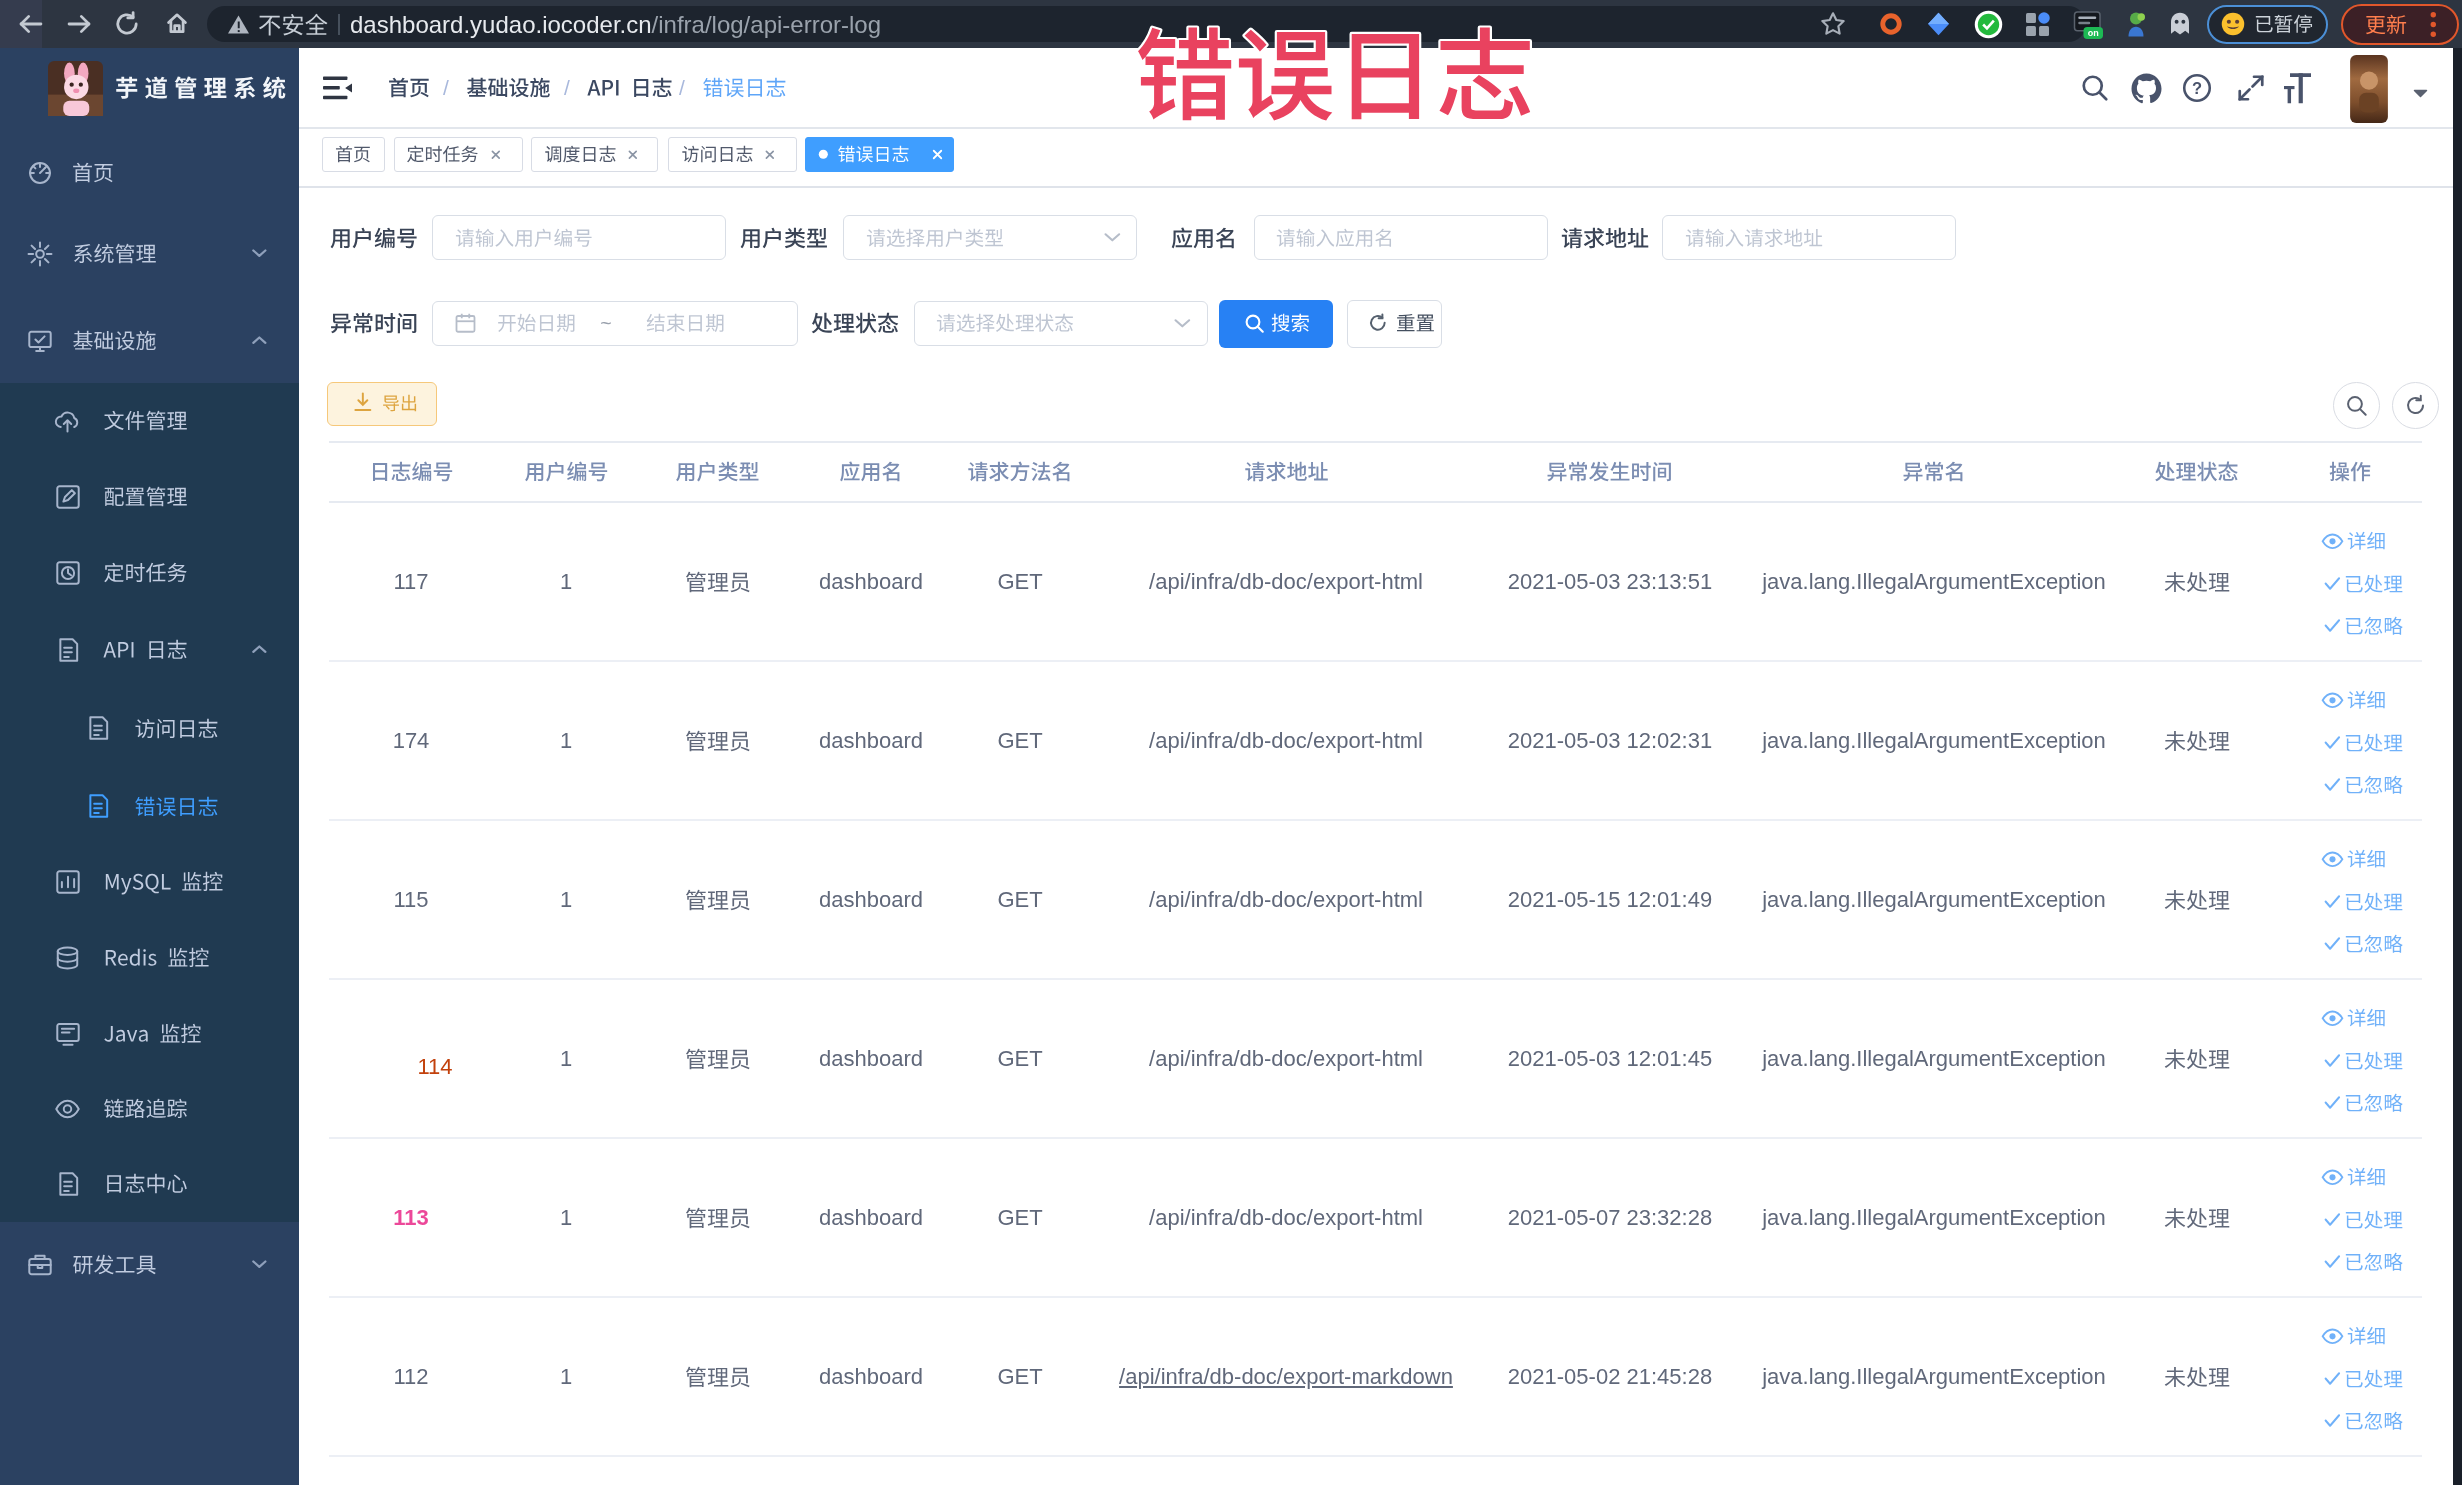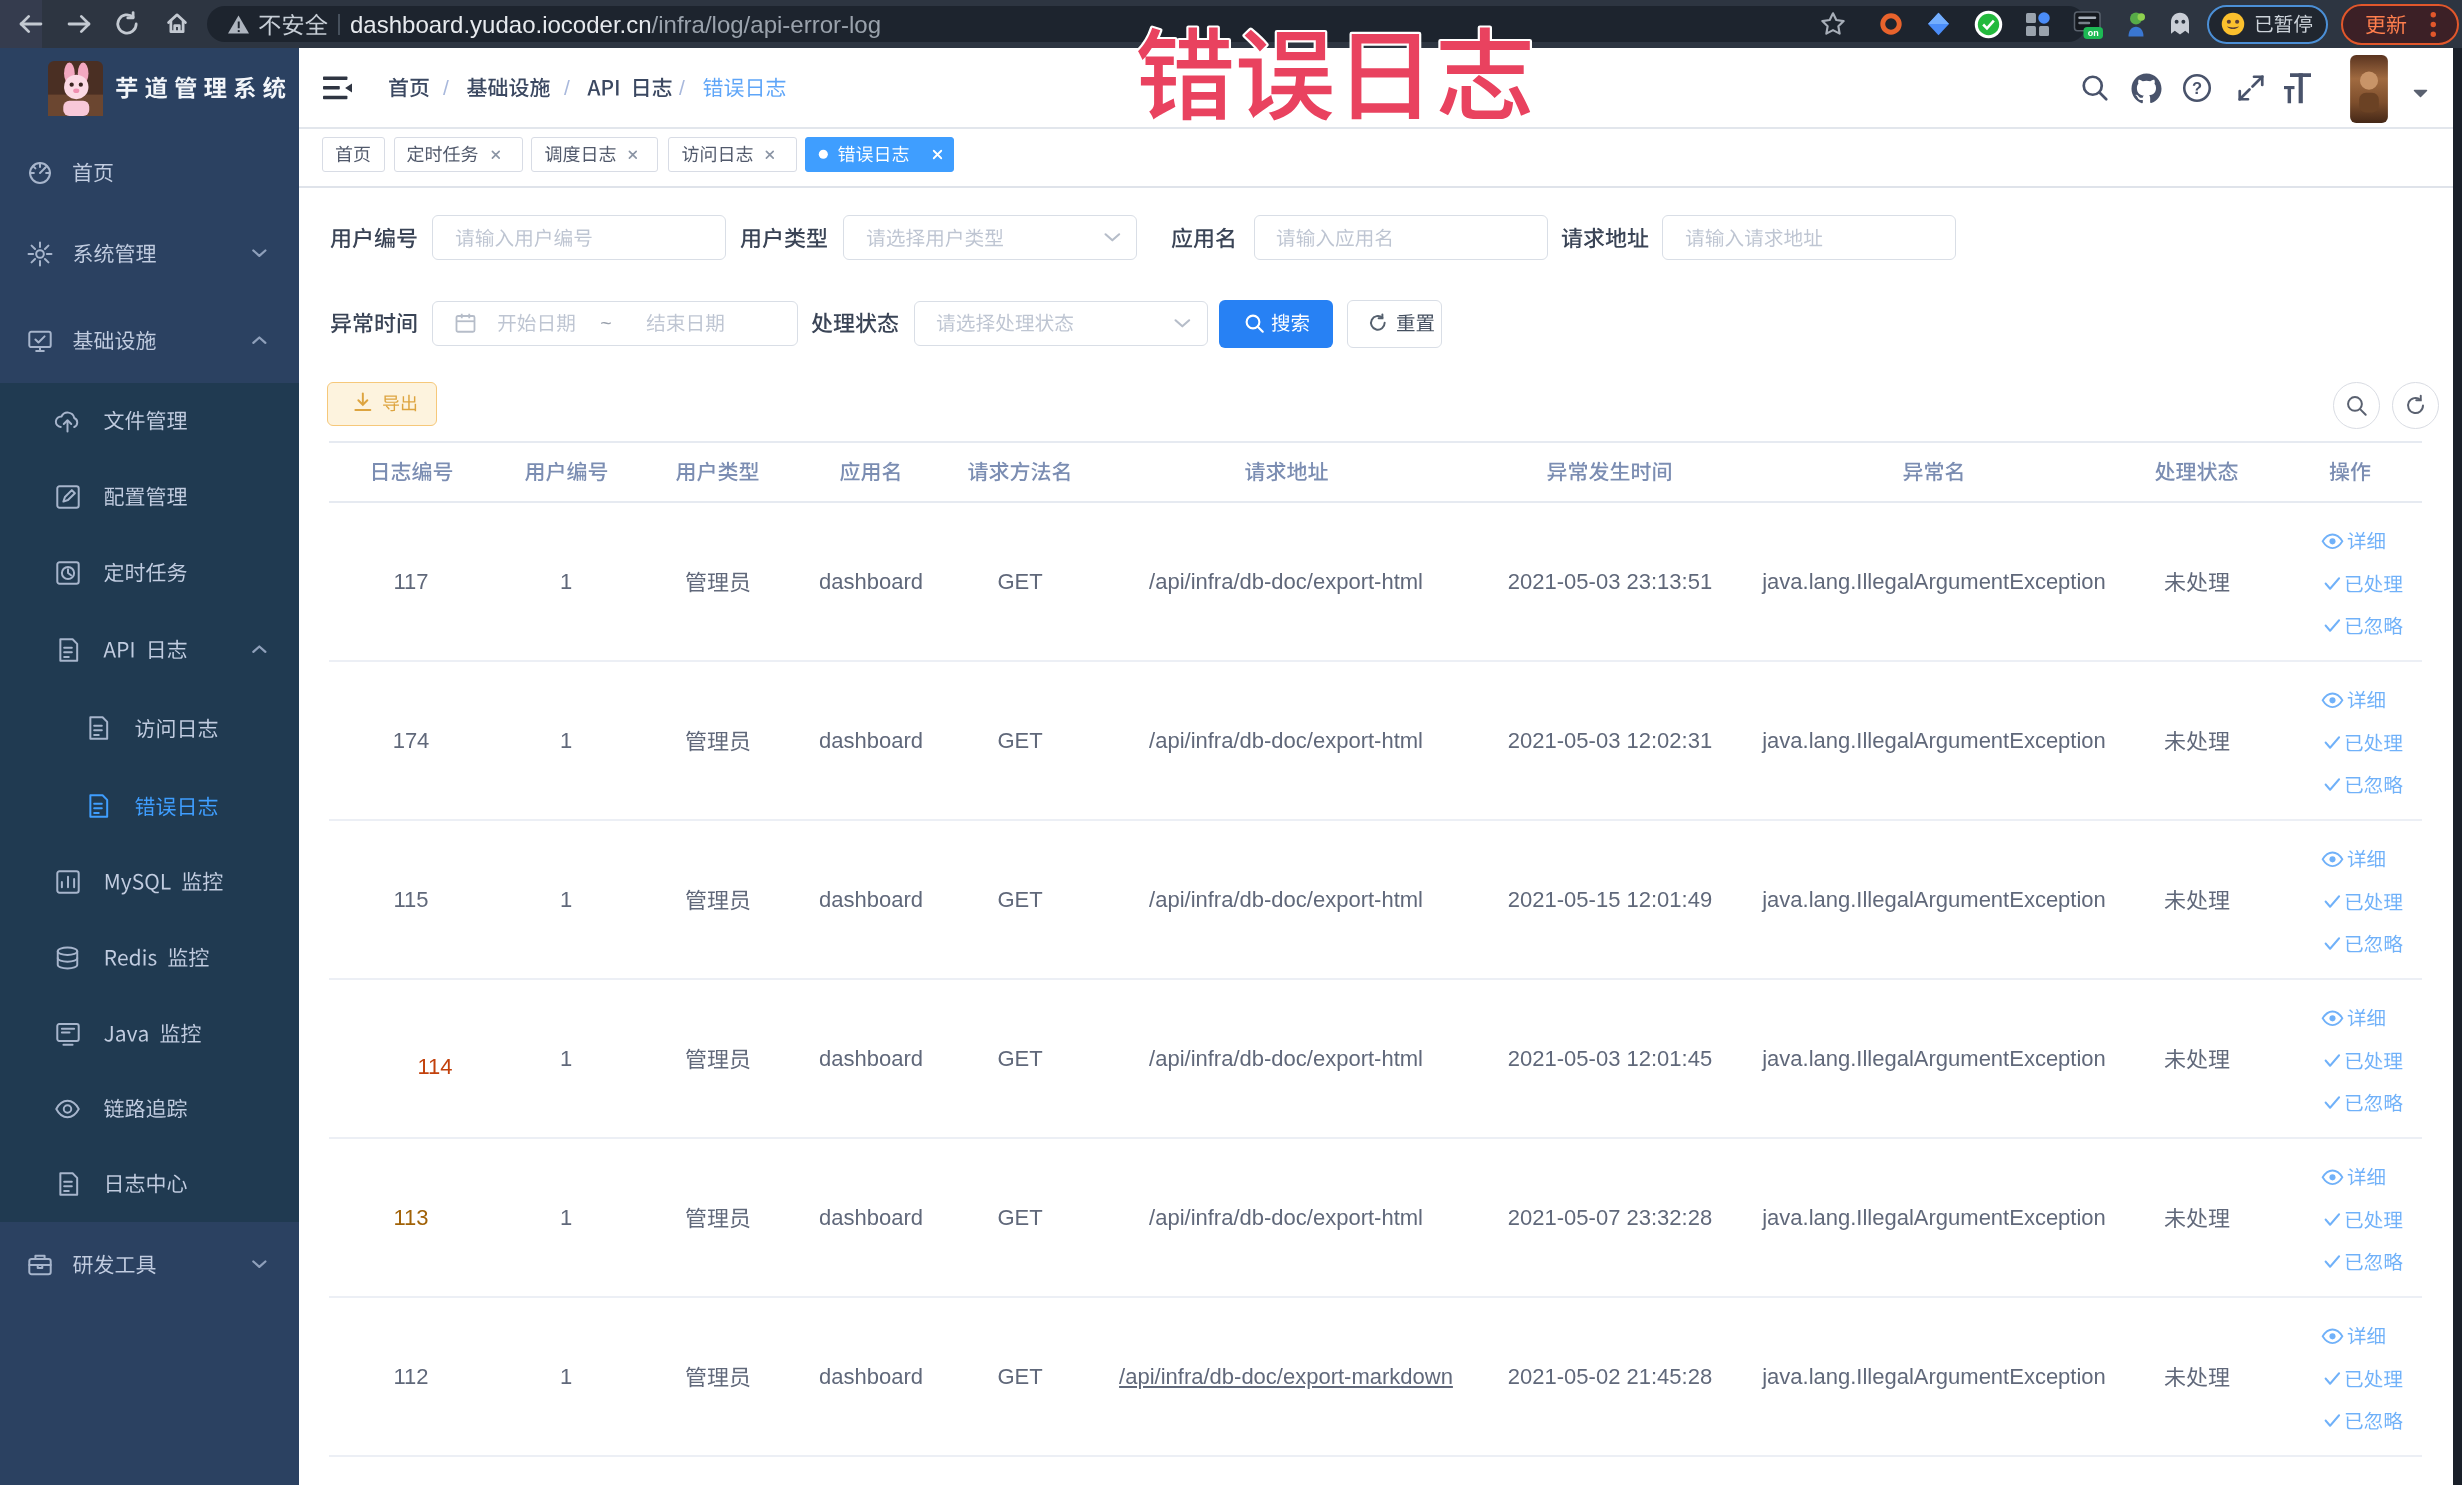--- a/index.html
+++ b/index.html
@@ -1000,21 +1000,21 @@
     </svg>
 <svg class="t" style="left:2324px;top:1095px" width="16.7" height="15" viewBox="0 0 22 20">
       <path d="M2 10l6 7 12-14" fill="none" stroke="#70b1f9" stroke-width="2.6" stroke-linecap="round" stroke-linejoin="round"></path>
     </svg>
 <svg class="t" style="left:2344px;top:1093px;" width="59" height="19.7" viewBox="0 -880 3000 1000" fill="#70b1f9">
       <use href="#g3" x="0"></use>
       <use href="#g138" x="1000"></use>
       <use href="#g139" x="2000"></use>
     </svg>
 <div style="position:absolute;left:329px;top:1296px;width:2093px;height:1.5px;background:#eceff5;"></div>
-<div class="lt" style="font-size:22px;color:#a16207;line-height:23.5px;font-weight:400;left:411px;top:1206px;transform:translateX(-50%);">113</div>
+<div class="lt" style="font-size:22px;color:#ec4899;line-height:23.5px;font-weight:700;left:411px;top:1206px;transform:translateX(-50%);">113</div>
 <div class="lt" style="font-size:22px;color:#60687a;line-height:23.5px;font-weight:400;left:566px;top:1206px;transform:translateX(-50%);">1</div>
 <svg class="t" style="left:685px;top:1207px;" width="66" height="22" viewBox="0 -880 3000 1000" fill="#60687a">
       <use href="#g18" x="0"></use>
       <use href="#g19" x="1000"></use>
       <use href="#g134" x="2000"></use>
     </svg>
 <div class="lt" style="font-size:22px;color:#60687a;line-height:23.5px;font-weight:400;left:871px;top:1206px;transform:translateX(-50%);">dashboard</div>
 <div class="lt" style="font-size:22px;color:#60687a;line-height:23.5px;font-weight:400;left:1020px;top:1206px;transform:translateX(-50%);">GET</div>
 <div class="lt" style="font-size:22px;color:#60687a;line-height:23.5px;font-weight:400;left:1286px;top:1206px;transform:translateX(-50%);">/api/infra/db-doc/export-html</div>
 <div class="lt" style="font-size:22px;color:#60687a;line-height:23.5px;font-weight:400;left:1610px;top:1206px;transform:translateX(-50%);">2021-05-07 23:32:28</div>

